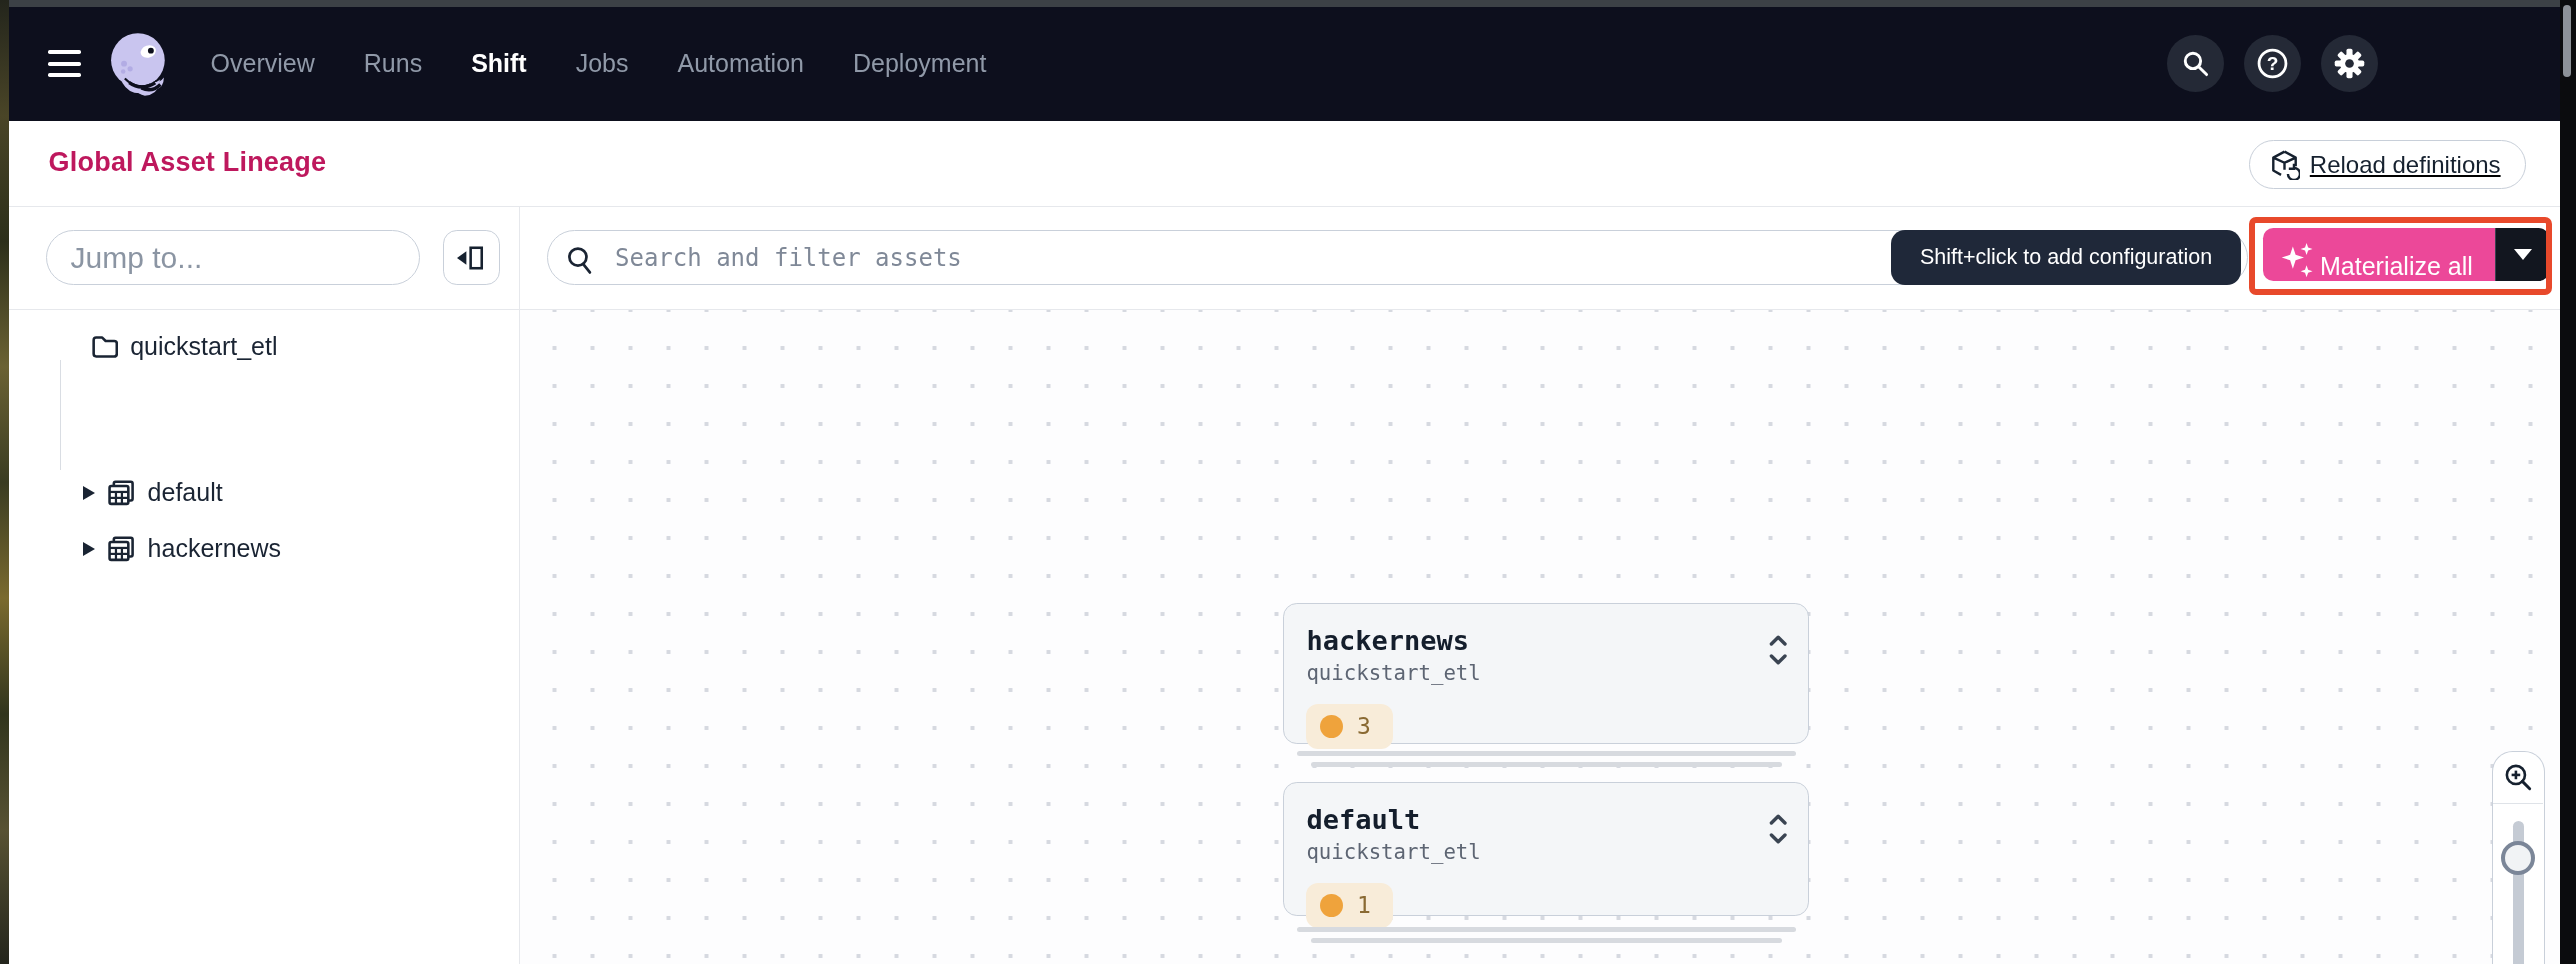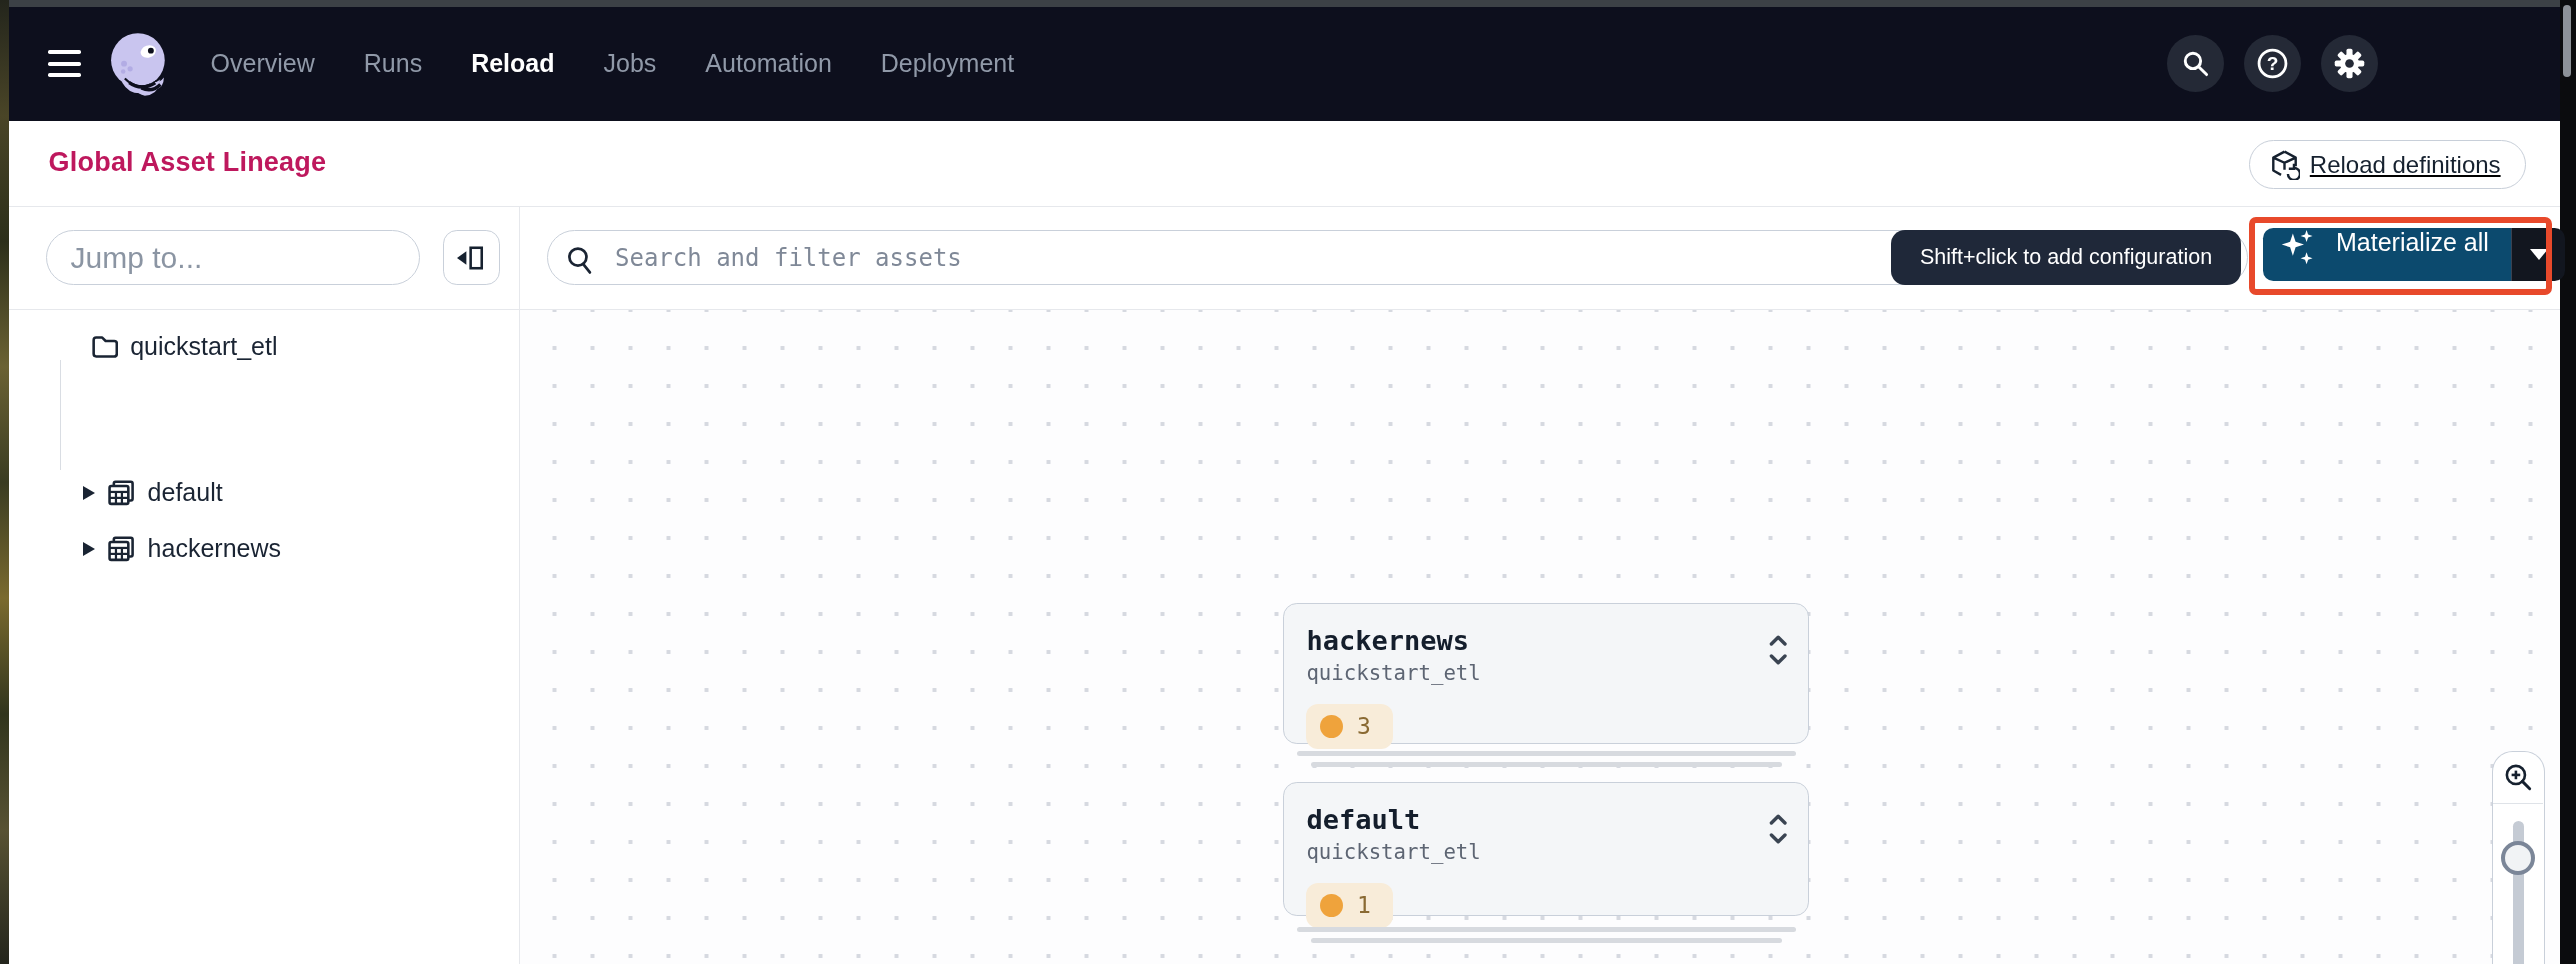--- a/index.html
+++ b/index.html
@@ -77,21 +77,21 @@
   .node-chevrons { position:absolute; right:19px; top:29px; cursor:pointer; }
   .stack-line { position:absolute; height:5.2px; background:#d7dadf; border-radius:2.6px; }
 
   
   .tooltip { position:absolute; left:1891px; top:230px; width:350px; height:55px; background:#1f2839;
              border-radius:14px; display:flex; align-items:center; justify-content:center; z-index:5; }
   .tooltip span { color:#ffffff; font-size:21.5px; }
 
   
   .mat-group { position:absolute; left:2263px; top:228px; height:53px; display:flex; z-index:5; }
-  .mat-main { background:#0c4a6e; border-radius:10.3px 0 0 10.3px; display:flex; align-items:flex-start; gap:20px;
+  .mat-main { background:#ec4899; border-radius:10.3px 0 0 10.3px; display:flex; align-items:flex-end; gap:4px;
               padding:0 22.4px 0 17px; cursor:pointer; }
   .mat-main .lbl { color:#ffffff; font-size:25px; }
   .mat-drop { width:54px; background:#12161f; border-radius:0 10.3px 10.3px 0; border-left:1.7px solid #3a4150;
               display:flex; align-items:center; justify-content:center; cursor:pointer; }
   .drop-caret { width:0; height:0; border-left:9.5px solid transparent; border-right:9.5px solid transparent;
                 border-top:11.2px solid #ffffff; }
 
   
   .red-box { position:absolute; left:2249px; top:217px; width:303px; height:78px; border:6px solid #e8492b;
              border-radius:6.9px; z-index:6; pointer-events:none; }
@@ -130,21 +130,21 @@
       <path d="M42 68 Q54 74 64 64" stroke="#0d0f1d" stroke-width="4" fill="none"></path>
       <ellipse cx="50" cy="26" rx="9" ry="7" fill="#ffffff" transform="rotate(-18 50 26)"></ellipse>
       <circle cx="53" cy="25" r="3.4" fill="#0d0f1d"></circle>
       <circle cx="22" cy="40" r="3.4" fill="#b2ace4"></circle>
       <circle cx="29" cy="46" r="3" fill="#b2ace4"></circle>
       <circle cx="21" cy="49" r="2.6" fill="#b2ace4"></circle>
     </svg>
     <nav class="nav-items">
       <span class="nav-item">Overview</span>
       <span class="nav-item">Runs</span>
-      <span class="nav-item active">Reload</span>
+      <span class="nav-item active">Shift</span>
       <span class="nav-item">Jobs</span>
       <span class="nav-item">Automation</span>
       <span class="nav-item">Deployment</span>
     </nav>
     <div class="nav-right">
       <div class="nav-circle">
         <svg width="29" height="29" viewBox="0 0 34 34">
           <circle cx="14" cy="14" r="9" stroke="#ffffff" stroke-width="3.4" fill="none"></circle>
           <line x1="21" y1="21" x2="30" y2="30" stroke="#ffffff" stroke-width="3.4" stroke-linecap="round"></line>
         </svg>

